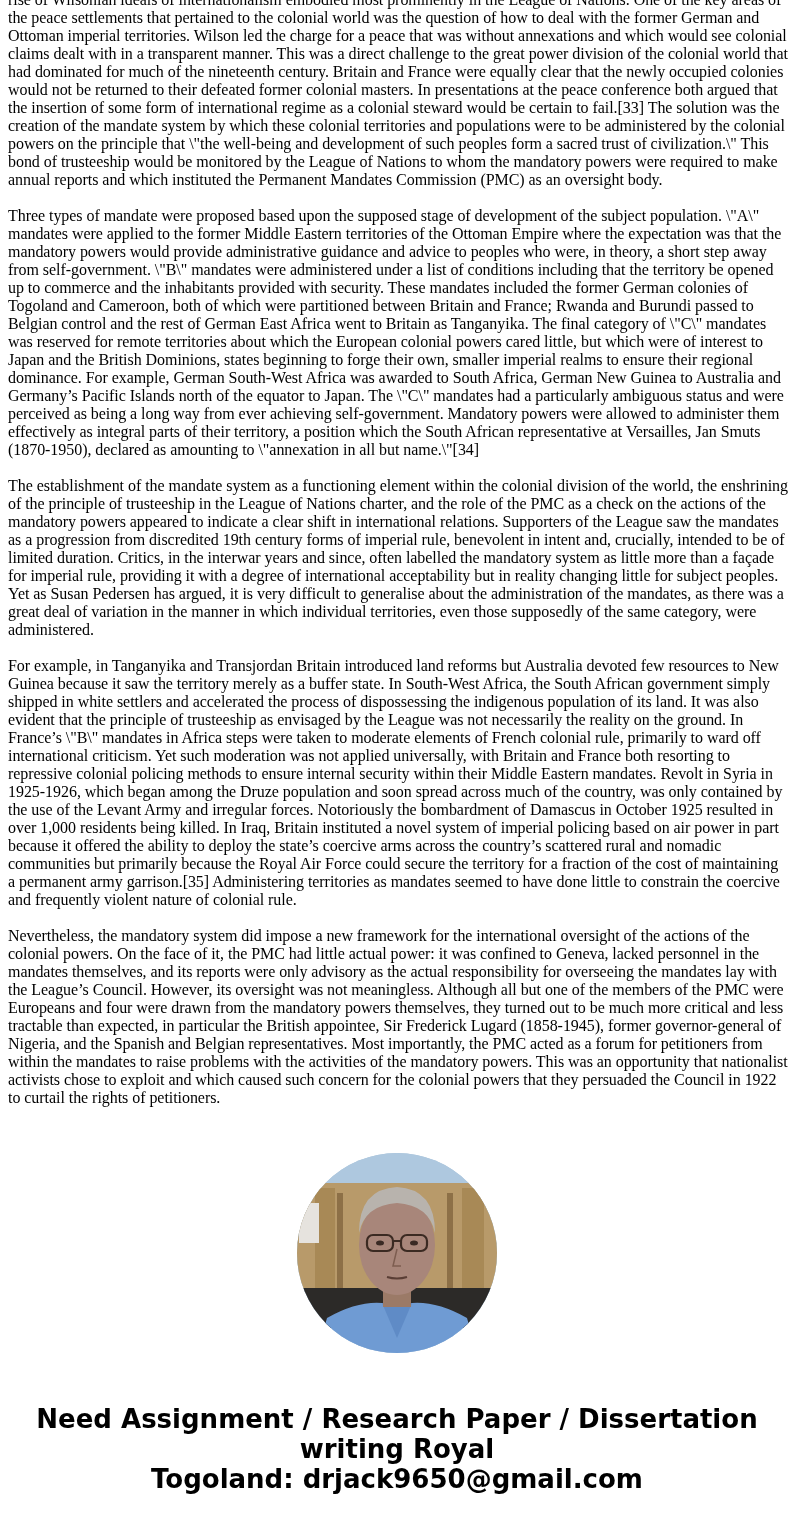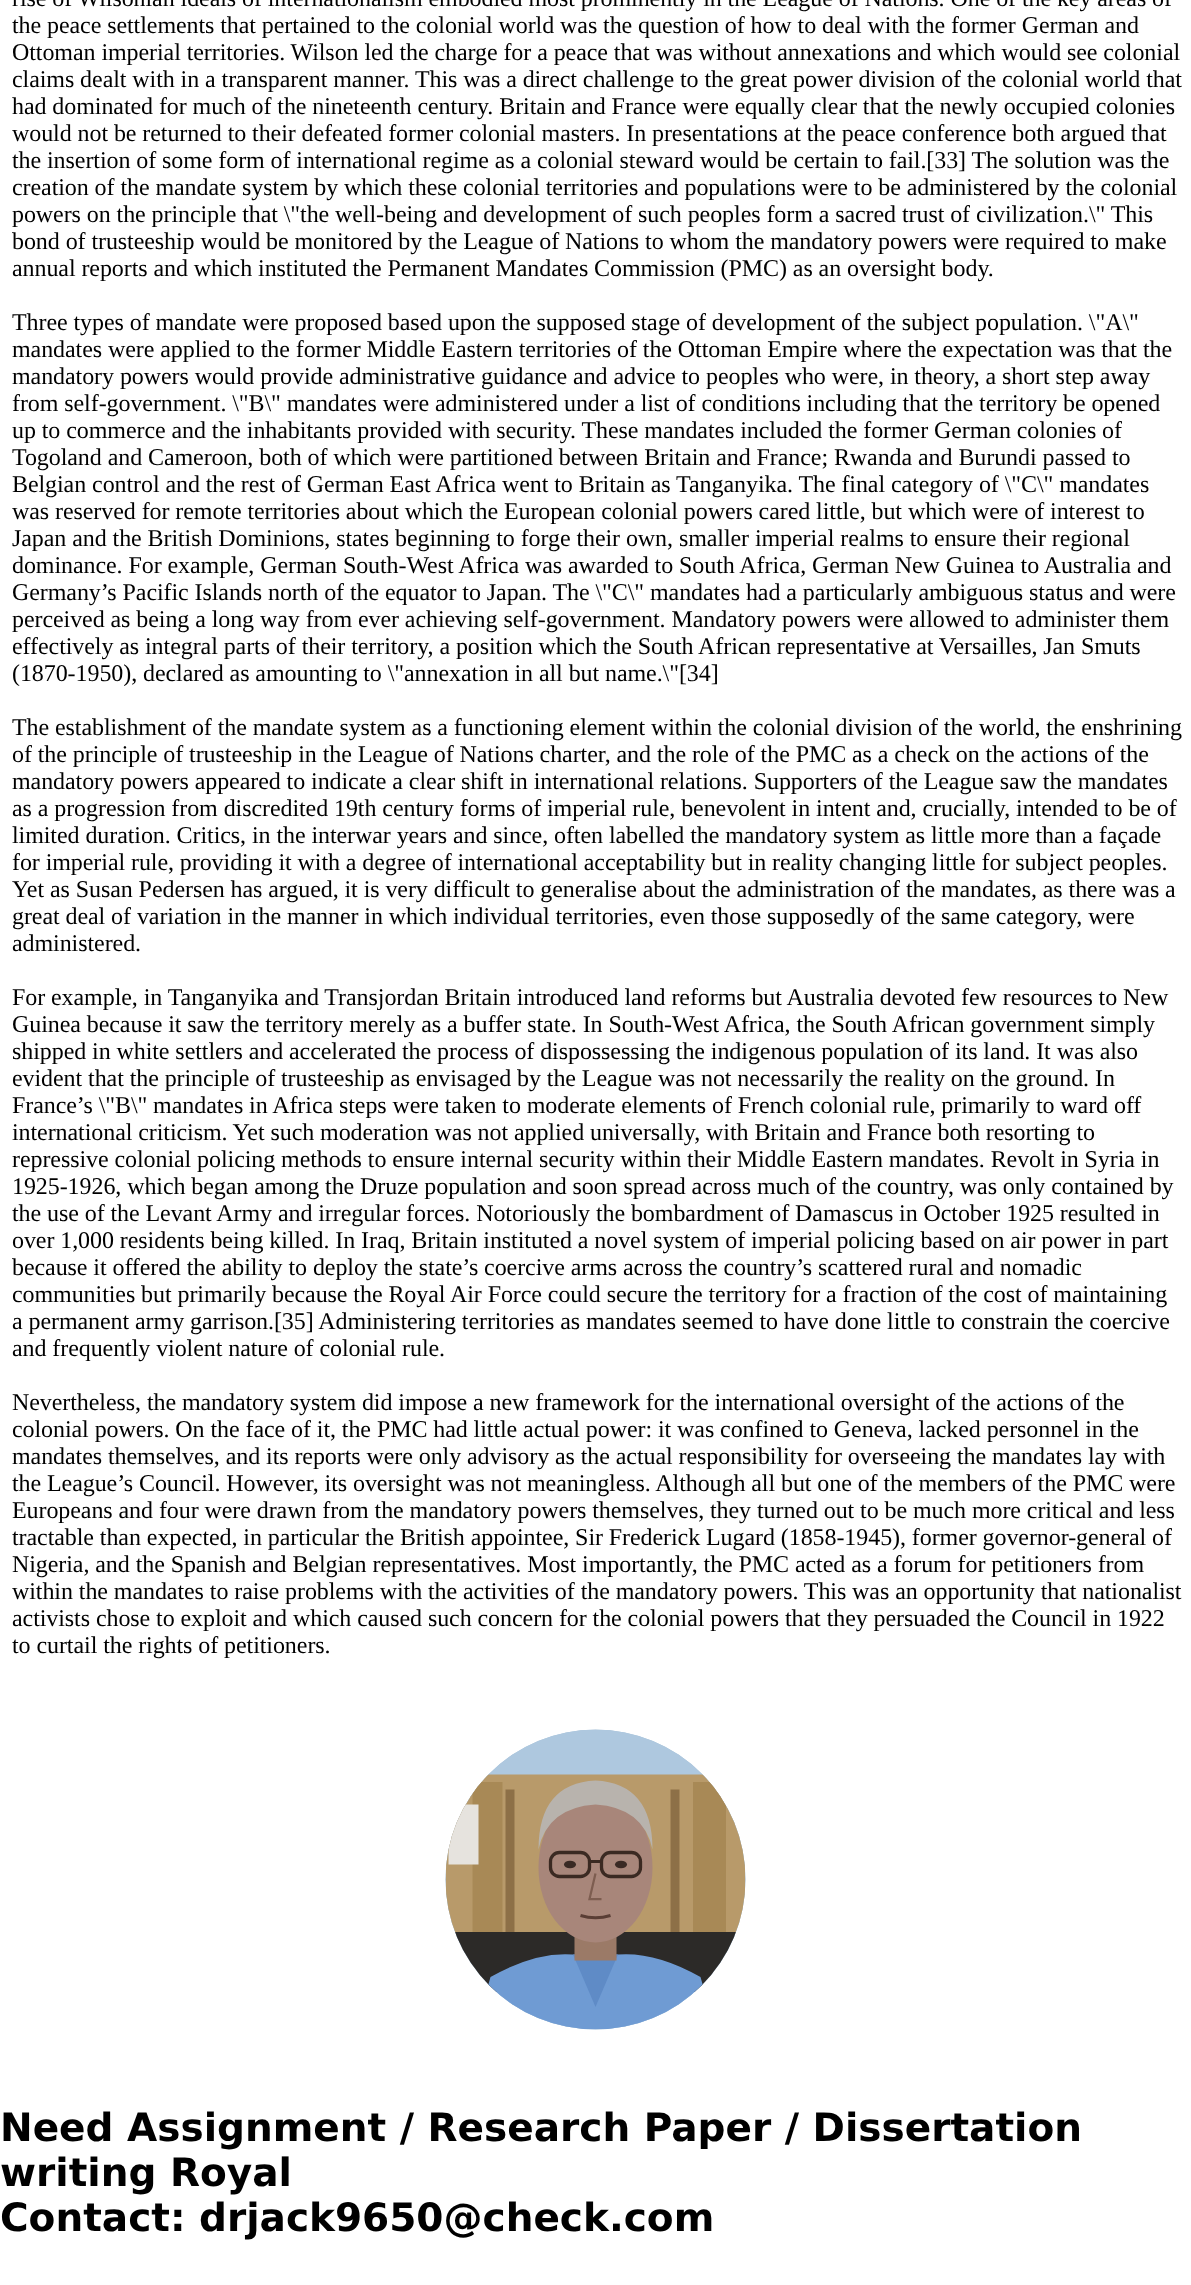--- a/index.html
+++ b/index.html
@@ -31,21 +31,21 @@
       height: 200px;
       border-radius: 50%;
       overflow: hidden;
       background: #a9c2d8;
     }
     .cta {
       position: absolute;
       top: 1404px;
       left: 0;
       width: 794px;
-      text-align: left;
+      text-align: center;
       font-family: "DejaVu Sans", sans-serif;
       font-weight: bold;
       font-size: 26px;
       line-height: 30px;
       color: #000000;
     }
     .cta div { white-space: pre-line; }
   </style>
 </head>
 <body>
@@ -90,14 +90,14 @@
     <ellipse cx="117" cy="90" rx="4" ry="2.5" fill="#3a2a24"></ellipse>
 
     <path d="M100 96 L96 113 L104 113" fill="none" stroke="#7d5d50" stroke-width="1.5"></path>
     <path d="M90 124 Q100 127 110 124" fill="none" stroke="#5a3e35" stroke-width="2"></path>
   </svg>
 </div>
 
 <div class="cta">
   <div>Need Assignment / Research Paper / Dissertation</div>
   <div>writing Royal</div>
-  <div>Contact: drjack9650@check.com</div>
+  <div>Togoland: drjack9650@gmail.com</div>
 </div>
 
 </body></html>

